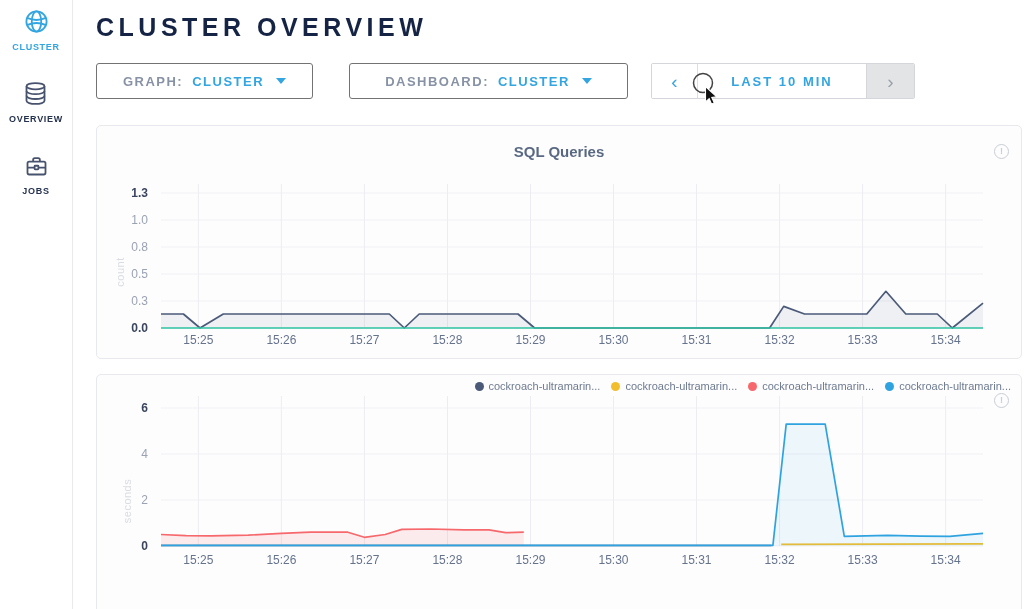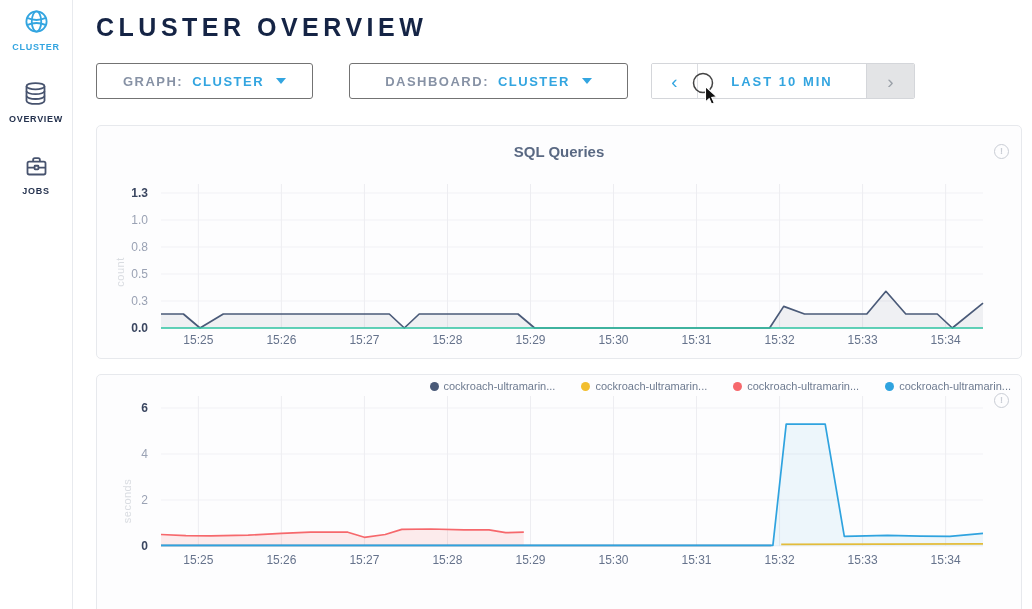--- a/index.html
+++ b/index.html
@@ -51,21 +51,21 @@
   .panel-title { text-align:center; padding-top:17px; font-size:15px;
     font-weight:700; color:#5a6983; }
   .info-icon { position:absolute; right:12px; top:18px; width:15px; height:15px;
     border:1.5px solid #c9cdd5; border-radius:50%; color:#c9cdd5;
     font-size:9px; font-weight:700; line-height:12px; text-align:center; cursor:pointer; }
   .axis-unit { position:absolute; left:8px; color:#d9dce1; font-size:11px;
     letter-spacing:.5px; transform:rotate(-90deg); transform-origin:center; }
   .unit-count { top:140px; }
   .unit-seconds { top:120px; }
 
-  .legend { display:flex; justify-content:flex-end; gap:26px;
+  .legend { display:flex; justify-content:flex-end; gap:11px;
     padding-right:10px; margin-top:5px; }
   .legend-item { display:flex; align-items:center; font-size:11px;
     color:#6e7b90; cursor:pointer; }
   .legend-dot { width:9px; height:9px; border-radius:50%; margin-right:5px; }
 
   .chart-svg { display:block; }
 
   
   .cursor-overlay { position:absolute; left:692px; top:72px; width:34px;
     height:38px; z-index:20; pointer-events:none; }

